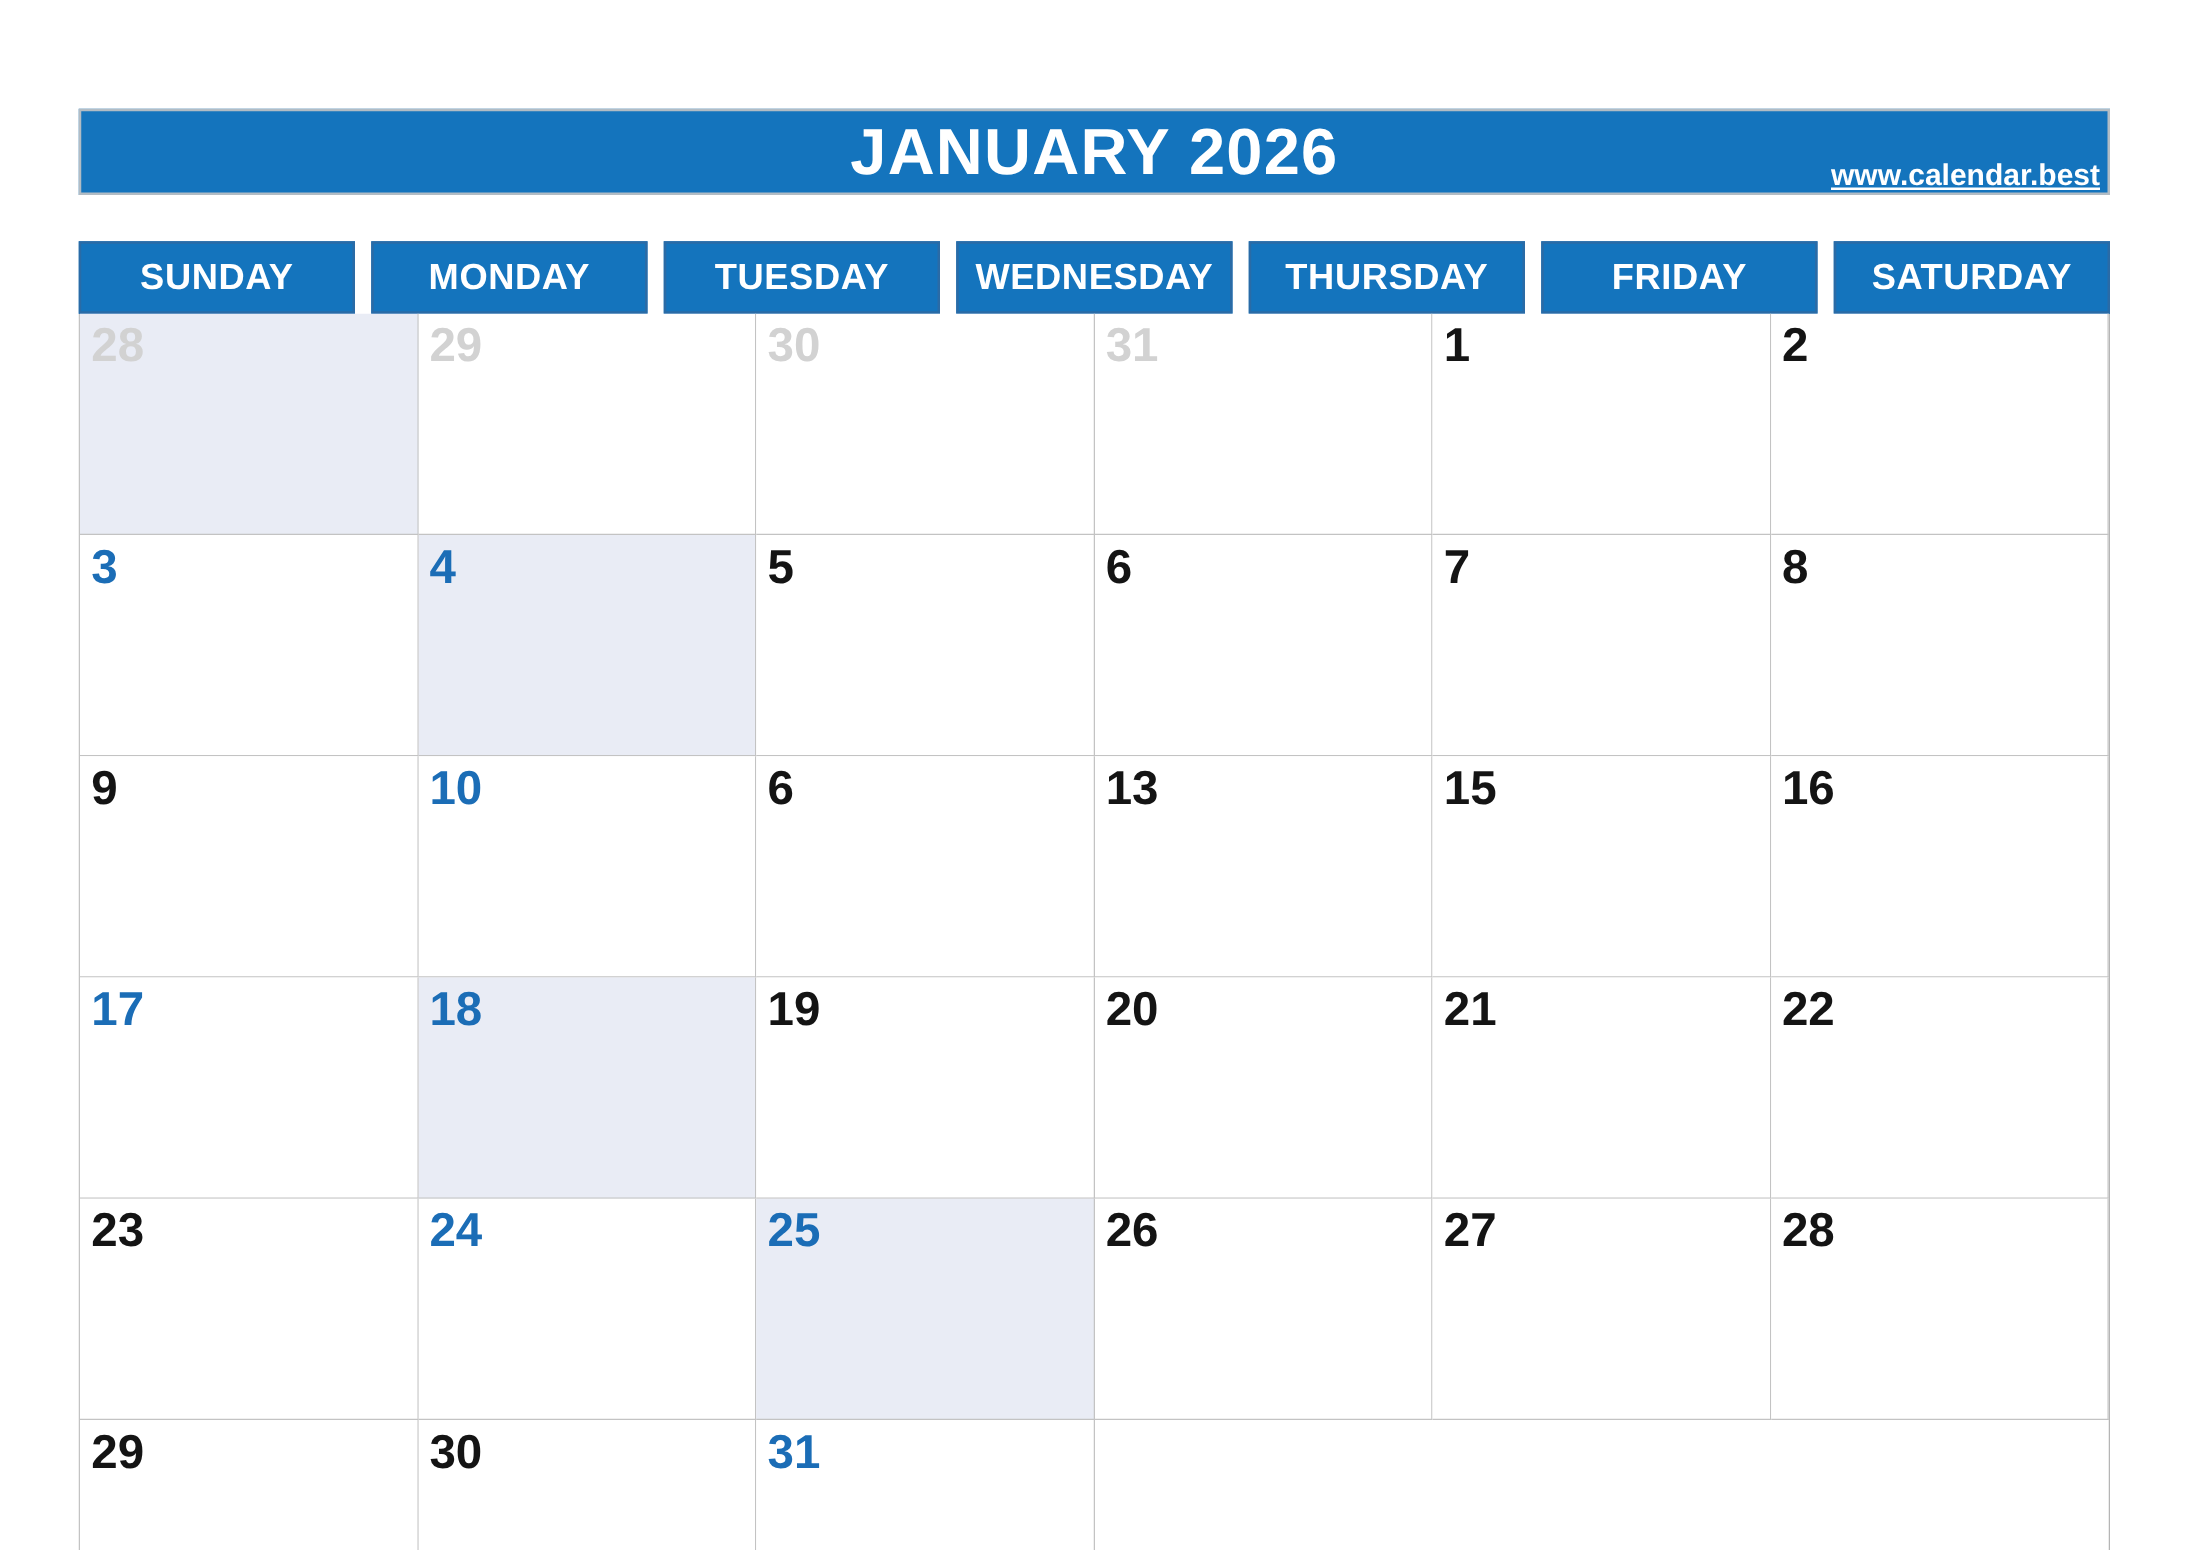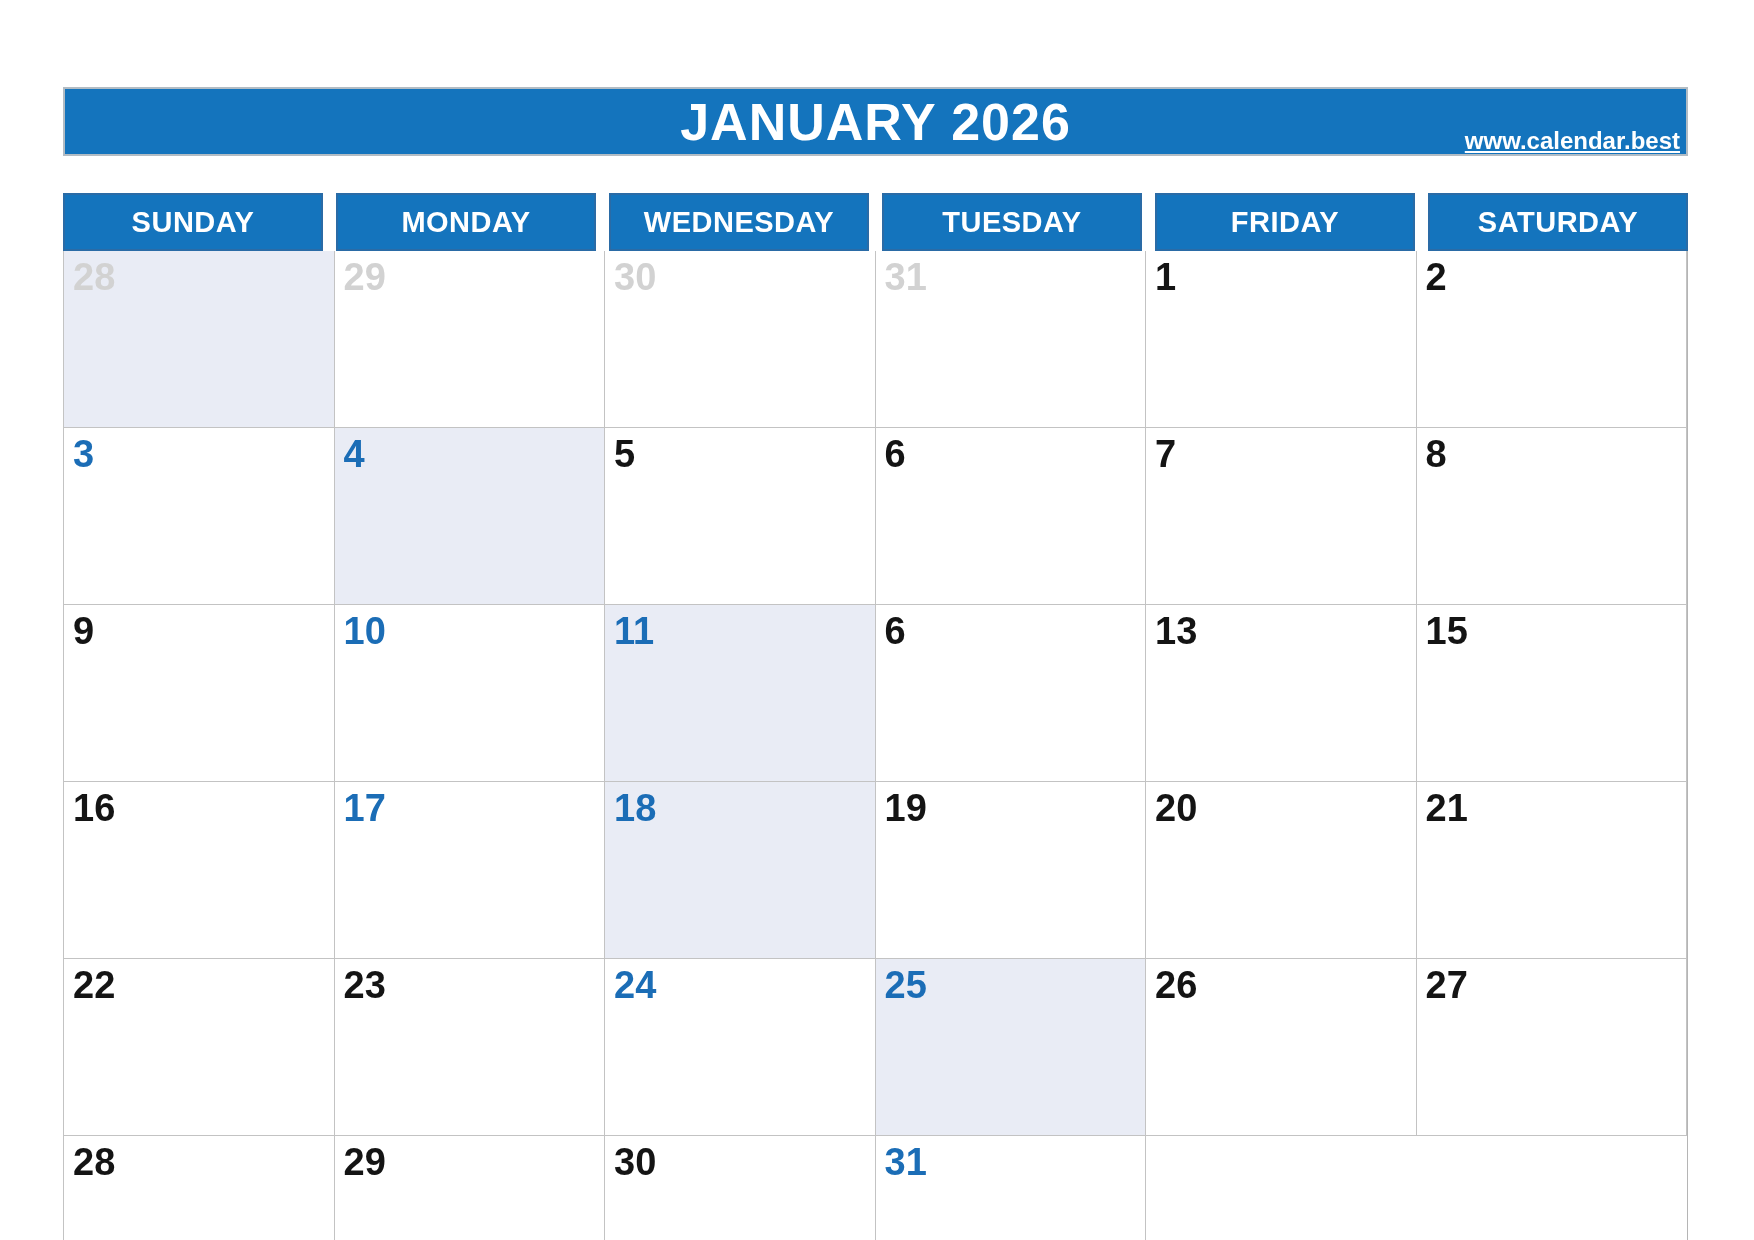--- a/index.html
+++ b/index.html
@@ -106,42 +106,42 @@
   <div class="title-bar">
     <div class="title">JANUARY 2026</div>
     <a class="site-link">www.calendar.best</a>
   </div>
 
   <div class="calendar">
 
     <div class="dow-row">
       <div class="dow-cell">SUNDAY</div>
       <div class="dow-cell">MONDAY</div>
+      <div class="dow-cell">TUESDAY</div>
       <div class="dow-cell">WEDNESDAY</div>
-      <div class="dow-cell">TUESDAY</div>
+      <div class="dow-cell">THURSDAY</div>
       <div class="dow-cell">FRIDAY</div>
       <div class="dow-cell">SATURDAY</div>
     </div>
 
     <div class="grid" id="grid">
         <div class="cell prev sun-col">28</div>
         <div class="cell prev">29</div>
         <div class="cell prev">30</div>
         <div class="cell prev">31</div>
         <div class="cell weekday">1</div>
         <div class="cell weekday">2</div>
         <div class="cell weekend">3</div>
         <div class="cell weekend sun-col">4</div>
         <div class="cell weekday">5</div>
         <div class="cell weekday">6</div>
         <div class="cell weekday">7</div>
         <div class="cell weekday">8</div>
         <div class="cell weekday">9</div>
         <div class="cell weekend">10</div>
-        <div class="cell weekend sun-col">11</div>
         <div class="cell weekday">6</div>
         <div class="cell weekday">13</div>
         <div class="cell weekday">15</div>
         <div class="cell weekday">16</div>
         <div class="cell weekend">17</div>
         <div class="cell weekend sun-col">18</div>
         <div class="cell weekday">19</div>
         <div class="cell weekday">20</div>
         <div class="cell weekday">21</div>
         <div class="cell weekday">22</div>

